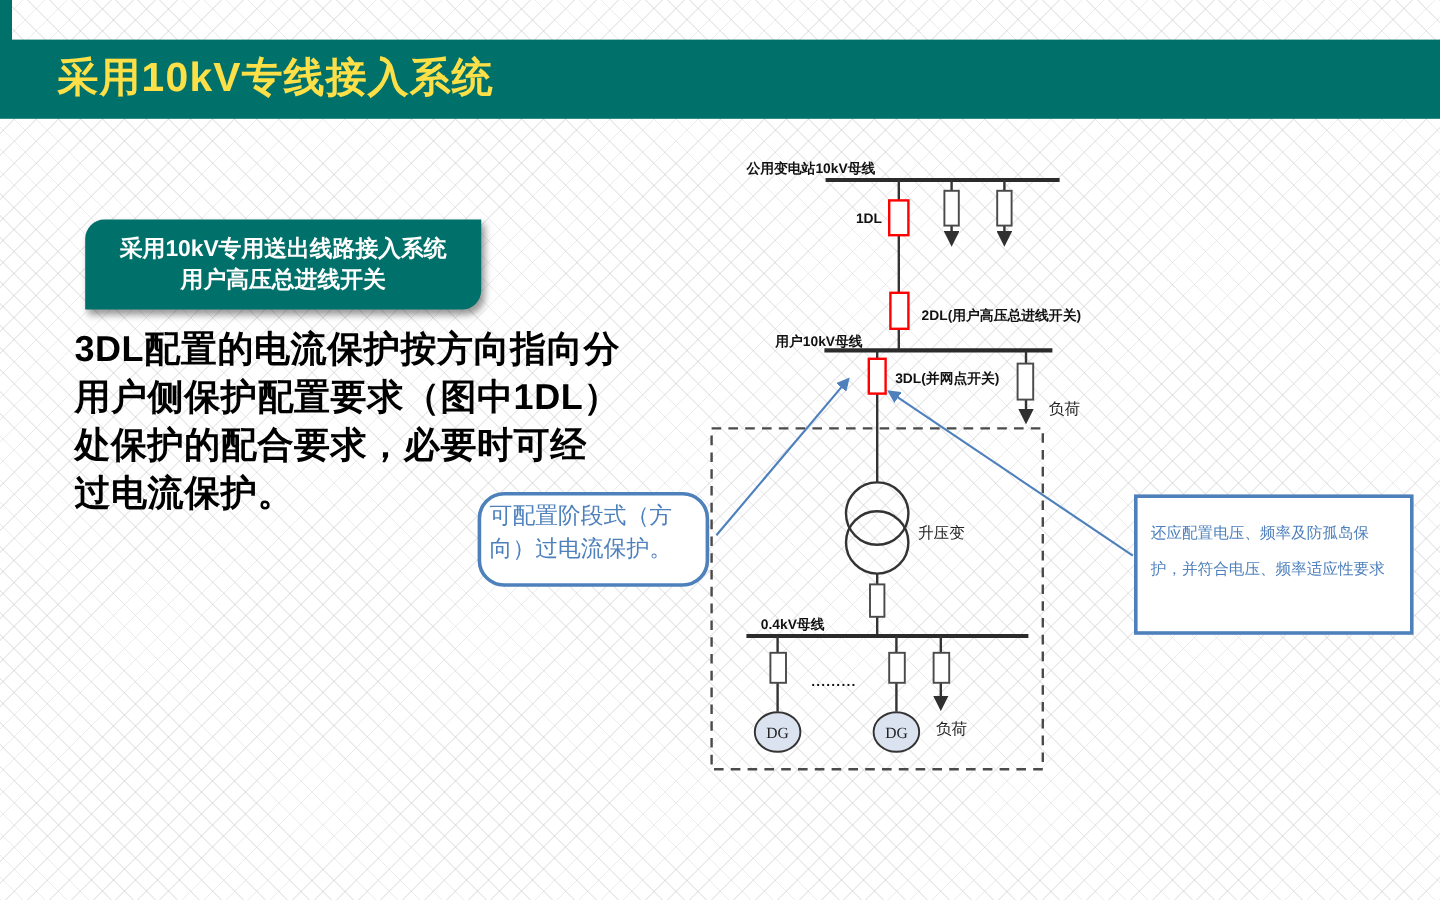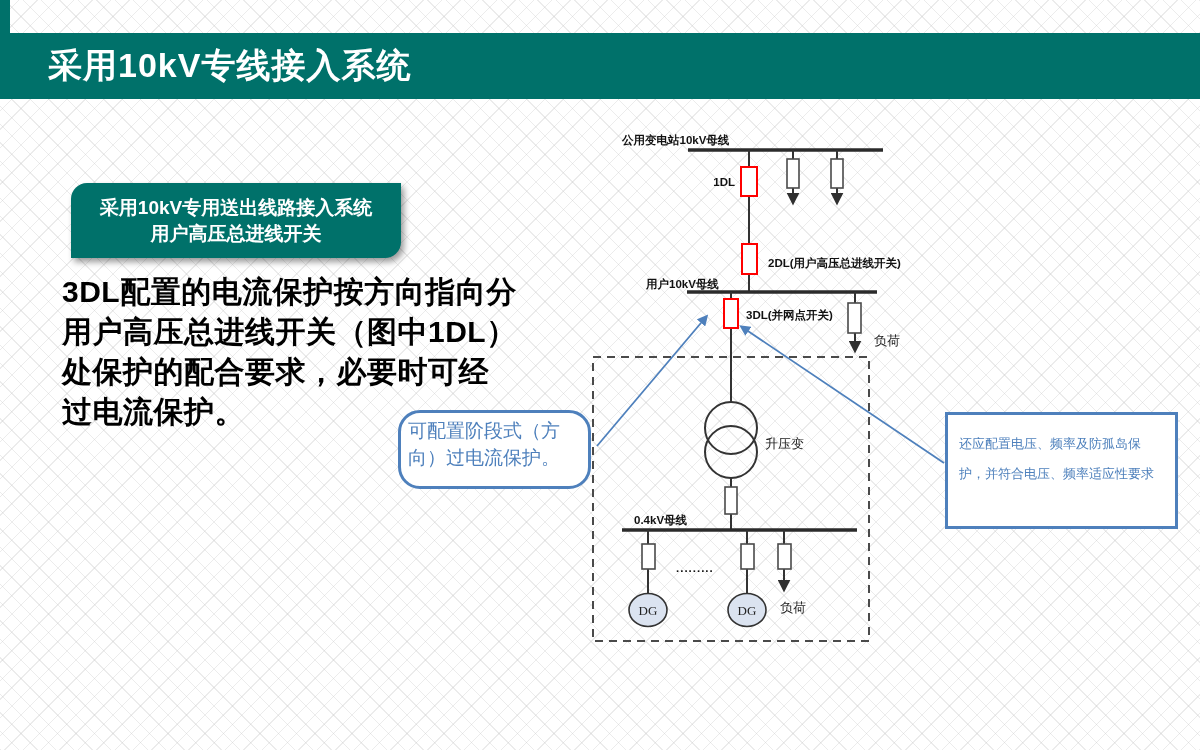--- a/index.html
+++ b/index.html
@@ -7,21 +7,21 @@
   .slide{
     position:relative;width:1200px;height:750px;overflow:hidden;
     background-color:#ffffff;
     background-image:
       repeating-linear-gradient(45deg, rgba(200,200,200,.35) 0 1px, transparent 1px 13px),
       repeating-linear-gradient(135deg, rgba(200,200,200,.35) 0 1px, transparent 1px 13px);
   }
   .corner-chip{position:absolute;left:0;top:0;width:10px;height:34px;background:#00716A;}
   .titlebar{position:absolute;left:0;top:33px;width:1200px;height:66px;background:#00716A;}
   .titlebar h1{
-    margin:0;padding:0 0 0 48px;color:#ffffff;font-size:34px;font-weight:bold;
+    margin:0;padding:0 0 0 48px;color:#fde047;font-size:34px;font-weight:bold;
     line-height:64px;letter-spacing:1px;font-family:"Liberation Sans",sans-serif;
   }
   .badge{
     position:absolute;left:71px;top:183px;width:330px;height:75px;box-sizing:border-box;
     background:#00716A;color:#ffffff;border-radius:16px 0 16px 0;
     box-shadow:3px 4px 6px rgba(0,0,0,.4);
     display:flex;flex-direction:column;justify-content:center;align-items:center;
     font-weight:bold;font-size:19px;line-height:26px;text-align:center;
   }
   .bodytext{
@@ -57,21 +57,21 @@
     <h1>采用10kV专线接入系统</h1>
   </header>
 
   <div class="badge">
     <div>采用10kV专用送出线路接入系统</div>
     <div>用户高压总进线开关</div>
   </div>
 
   <div class="bodytext">
     <div>3DL配置的电流保护按方向指向分</div>
-    <div>用户高压总进线开关（图中1DL）</div>
+    <div>用户侧保护配置要求（图中1DL）</div>
     <div>处保护的配合要求，必要时可经</div>
     <div>过电流保护。</div>
   </div>
 
   <svg class="diagram" width="1200" height="750" viewBox="0 0 1200 750">
     <defs>
       <marker id="arrDark" viewBox="0 0 10 10" markerUnits="userSpaceOnUse" markerWidth="13" markerHeight="13" refX="8" refY="5" orient="auto">
         <path d="M0,0 L10,5 L0,10 Z" fill="#303030"></path>
       </marker>
       <marker id="arrBlue" viewBox="0 0 10 10" markerUnits="userSpaceOnUse" markerWidth="11" markerHeight="11" refX="7" refY="5" orient="auto">

